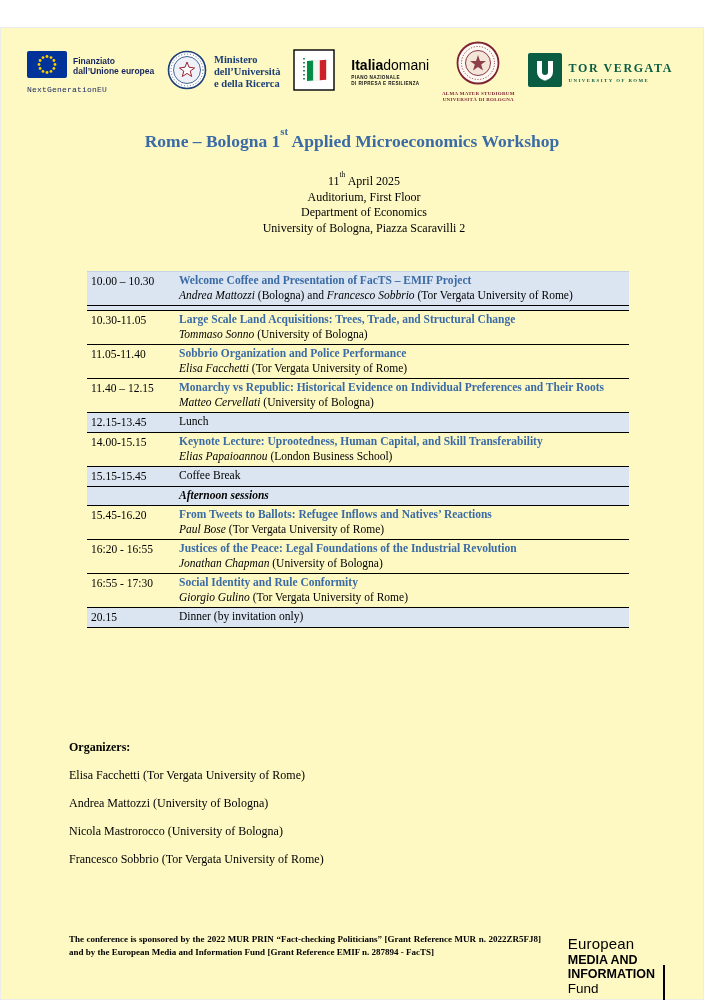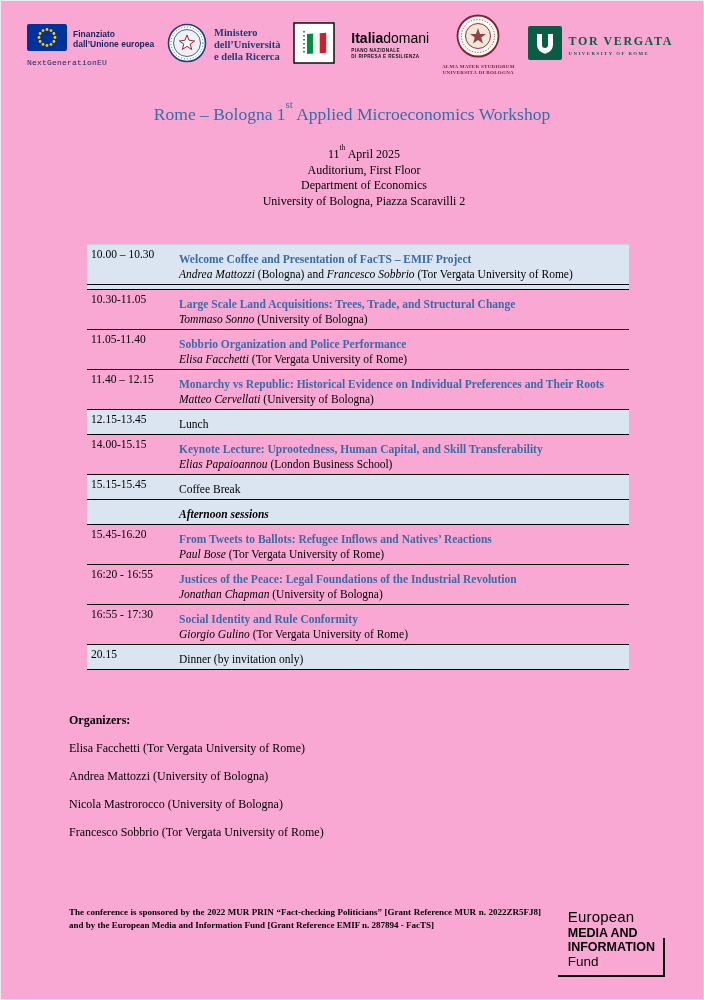--- a/index.html
+++ b/index.html
@@ -4,21 +4,21 @@
 <style>
   * { margin:0; padding:0; box-sizing:border-box; }
   html,body { background:#ffffff; }
   body {
     width:704px; height:1000px;
     font-family:"Liberation Serif", serif;
     color:#000;
     position:relative;
     overflow:hidden;
   }
-  .page { position:absolute; inset:0; background:#f9a8d4; border:1px solid #ececec; }
+  .page { position:absolute; inset:0; background:#fef9c3; border:1px solid #ececec;margin-top:27px; }
 
   
   .logo-bar {
     position:absolute; top:14px; left:26px; right:30px; height:60px;
     display:flex; justify-content:space-between; align-items:center;
   }
   .logo { display:flex; align-items:center; }
 
   
   .eu-logo { flex-direction:column; align-items:flex-start; }
@@ -55,37 +55,37 @@
   }
 
   
   .tv-logo { gap:7px; }
   .tv-name { font-size:12px; letter-spacing:1.6px; color:#0a5c43; font-weight:bold; }
   .tv-sub { font-size:4.8px; letter-spacing:1.5px; color:#0a5c43; margin-top:2px; font-weight:bold; }
 
   
   .doc-title {
     position:absolute; top:102px; left:0; right:0; text-align:center;
-    color:#3a6ba6; font-size:17.5px; font-weight:normal;
+    color:#3a6ba6; font-size:17.5px; font-weight:bold;
   }
   .doc-title sup, .date-line sup { font-size:.62em; position:relative; top:-.45em; }
   .venue-block {
     position:absolute; top:142px; left:0; right:0; text-align:center;
     font-size:12px; line-height:15.5px;padding-left:24px;
   }
 
   
   .schedule {
     position:absolute; top:243px; left:86px; width:542px;
     font-size:11.5px; border-top:1px solid #c3d3e6;
   }
   .srow { display:flex; border-bottom:1px solid #000000; padding:1px 0 2px; }
   .srow.shaded { background:#dbe5f1; }
   .stime { flex:0 0 92px; padding-left:4px; line-height:15px; padding-top:1px; }
-  .scontent { flex:1; line-height:15px; padding-right:4px; padding-top:6px; }
+  .scontent { flex:1; line-height:15px; padding-right:4px; padding-top:0; }
   .talk-title { color:#3a6ba6; font-weight:bold; }
   .speaker-line .it { font-style:italic; }
   .session-label { font-weight:bold; font-style:italic; }
 
   
   .organizers { position:absolute; top:712px; left:68px; font-size:12px; }
   .org-heading { font-weight:bold; margin-bottom:13px; }
   .org-name { margin-bottom:13px; }
 
   

